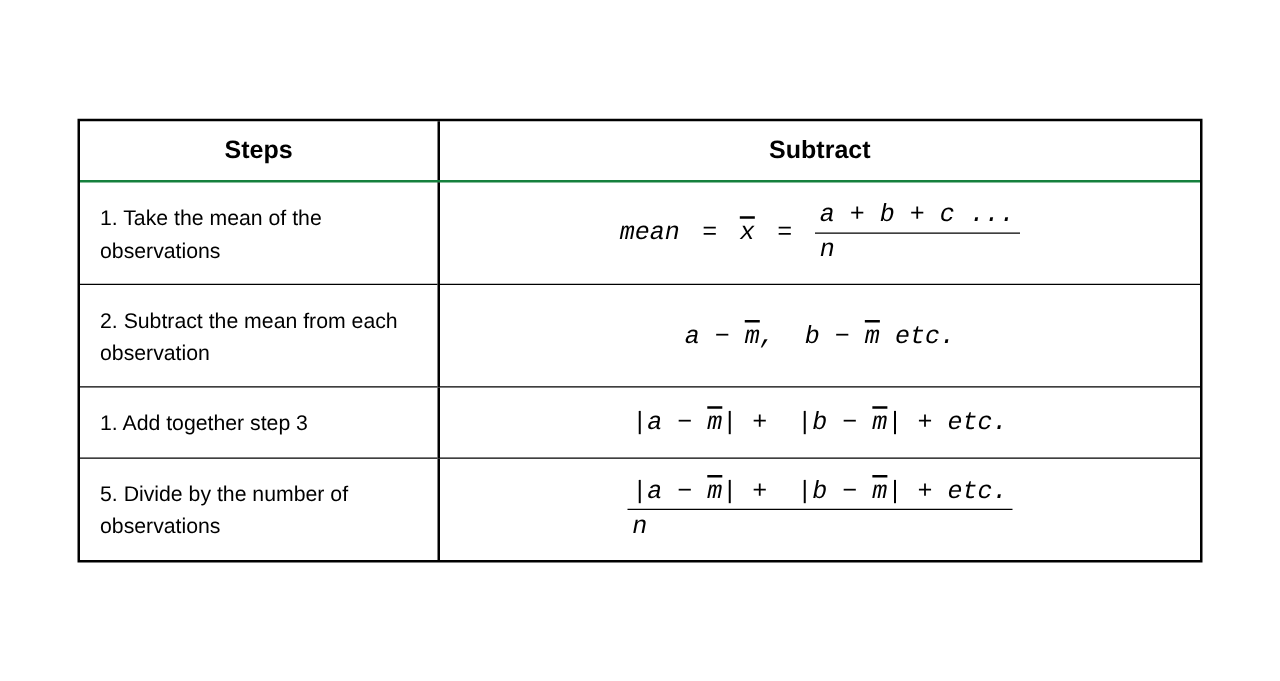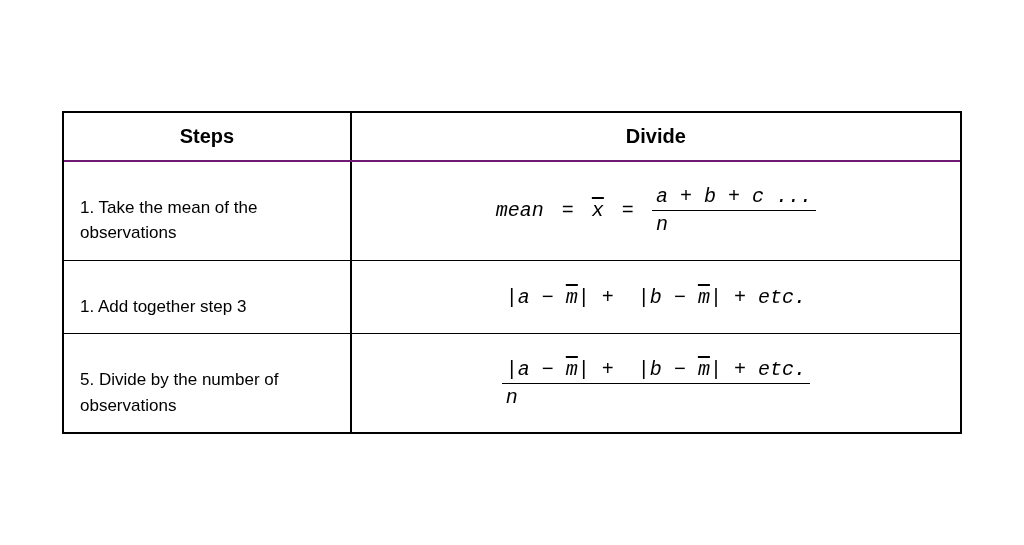--- a/index.html
+++ b/index.html
@@ -25,21 +25,21 @@
 
     table {
       width: 100%;
       border-collapse: collapse;
     }
 
     thead th {
       font-weight: bold;
       font-size: 20px;
       padding: 12px 24px;
-      border-bottom: 2px solid #701a75;
+      border-bottom: 2px solid #15803d;
       text-align: center;
     }
 
     thead th:first-child {
       border-right: 2px solid #000;
       width: 32%;
     }
 
     thead th:last-child {
       width: 68%;
@@ -56,21 +56,21 @@
 
     tbody td {
       padding: 14px 16px;
       vertical-align: middle;
       font-size: 17px;
     }
 
     tbody td:first-child {
       border-right: 2px solid #000;
       vertical-align: top;
-      padding-top: 33px;
+      padding-top: 16px;
       font-size: 17px;
       line-height: 1.5;
     }
 
     tbody td:last-child {
       text-align: center;
       font-size: 20px;
     }
 
     .formula {
@@ -110,21 +110,21 @@
     }
   </style>
 </head>
 <body>
 
 <div class="table-container">
   <table>
     <thead>
       <tr>
         <th>Steps</th>
-        <th>Divide</th>
+        <th>Subtract</th>
       </tr>
     </thead>
     <tbody>
 
       <tr>
         <td>1. Take the mean of the observations</td>
         <td>
           <span class="formula">
             <span class="formula-line">
               <span style="font-style:italic;">mean</span>
@@ -133,20 +133,28 @@
               <span>&nbsp;=&nbsp;</span>
               <span class="fraction">
                 <span class="numerator"><i>a + b + c ...</i></span>
                 <span class="denominator"><i>n</i></span>
               </span>
             </span>
           </span>
         </td>
       </tr>
 
+      <tr>
+        <td>2. Subtract the mean from each observation</td>
+        <td>
+          <span class="formula">
+            <i>a</i> − <span class="overline">m</span>, &nbsp;<i>b</i> − <span class="overline">m</span> <i>etc.</i>
+          </span>
+        </td>
+      </tr>
 
 
       <tr>
         <td>1. Add together step 3</td>
         <td>
           <span class="formula">
             |<i>a</i> − <span class="overline">m</span>| + &nbsp;|<i>b</i> − <span class="overline">m</span>| + <i>etc.</i>
           </span>
         </td>
       </tr>

